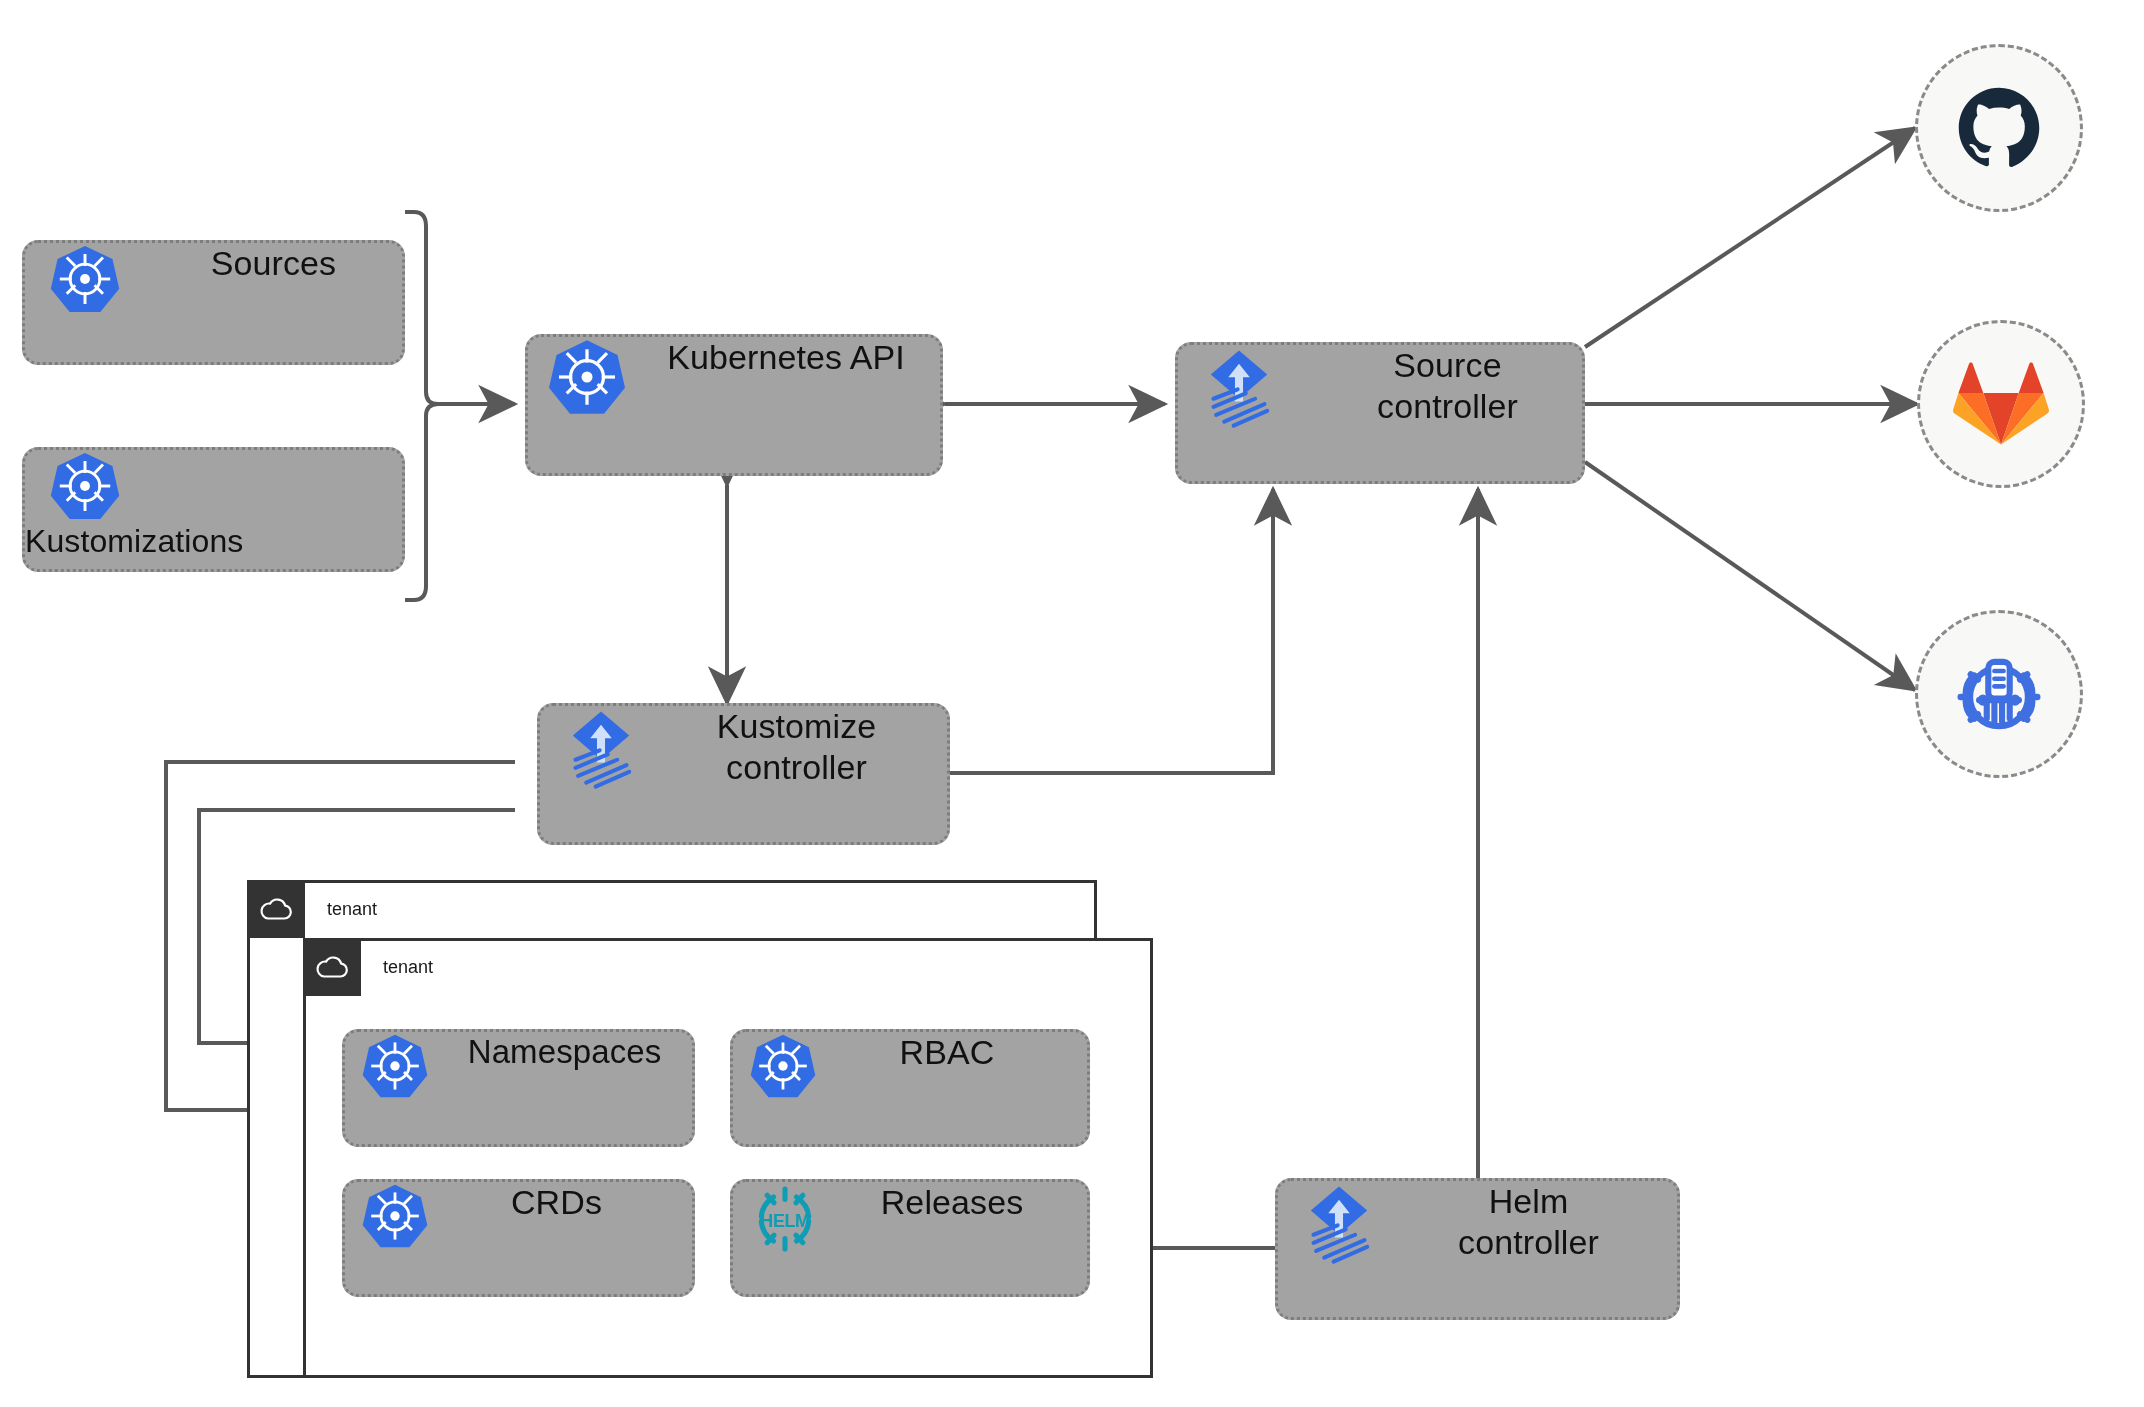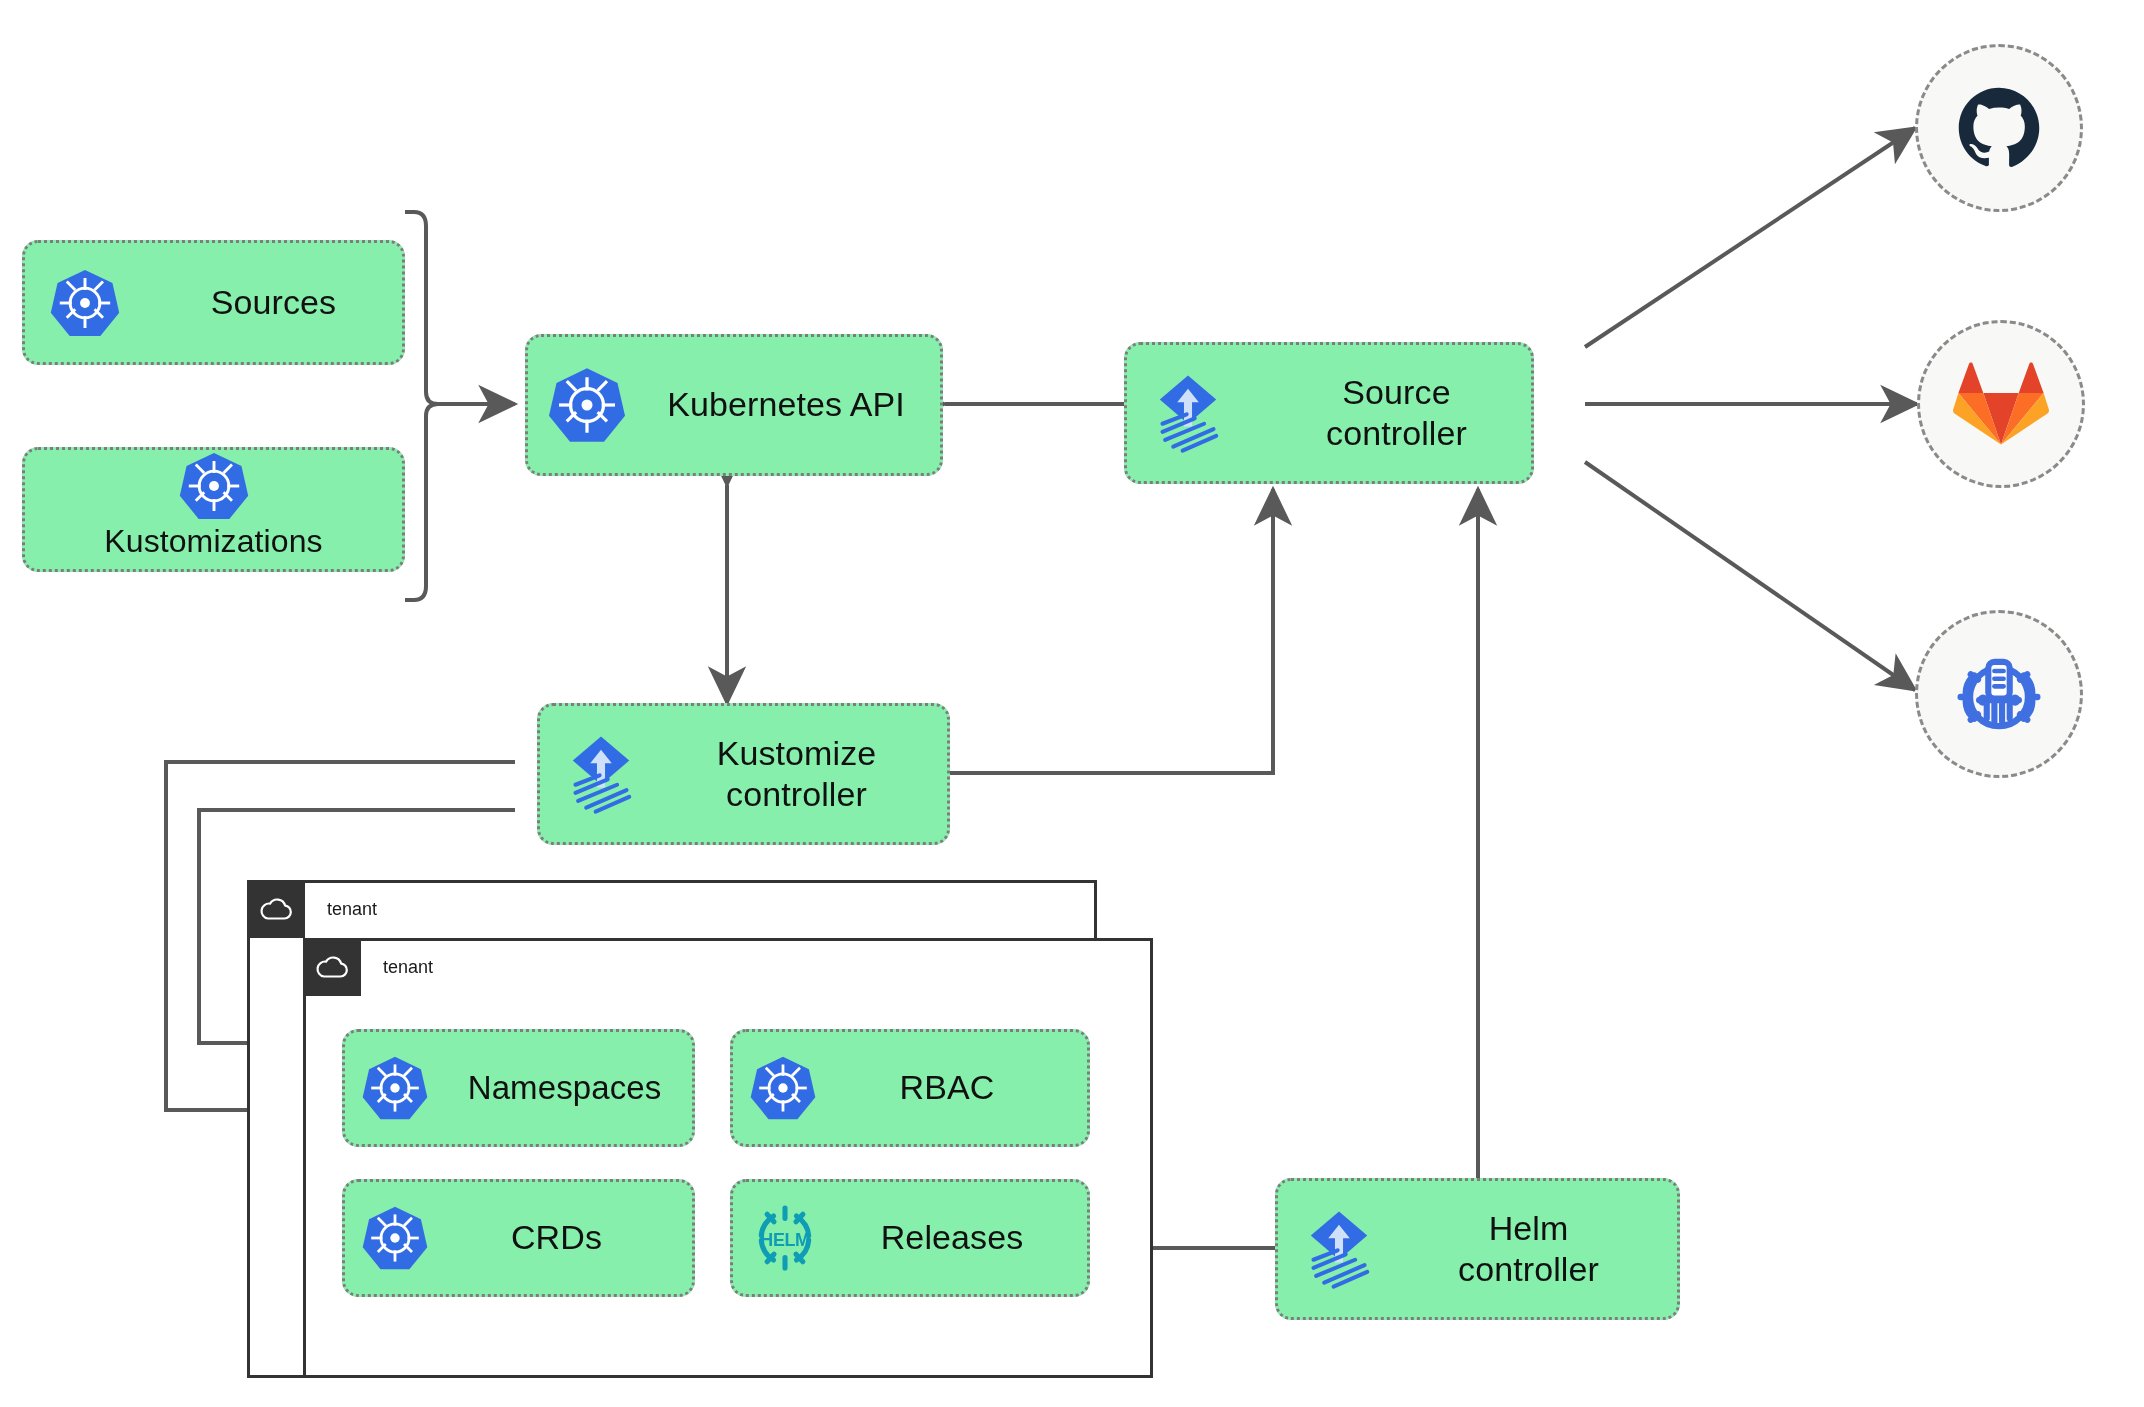--- a/index.html
+++ b/index.html
@@ -4,22 +4,22 @@
 <style>
   html,body{margin:0;padding:0;background:#ffffff;}
   body{width:2144px;height:1407px;position:relative;overflow:hidden;
        font-family:"Liberation Sans","DejaVu Sans",sans-serif;}
   #stage{position:absolute;left:0;top:0;width:2144px;height:1407px;}
   #wires{position:absolute;left:0;top:0;width:2144px;height:1407px;pointer-events:none;}
 
   
   .node{
     position:absolute;box-sizing:border-box;
-    background:#86efac;border:3px dotted #7d7d7d;border-radius:16px;
-    display:flex;align-items:center;
+    background:#a3a3a3;border:3px dotted #7d7d7d;border-radius:16px;
+    display:flex;align-items:flex-start;
   }
   .node .ico{flex:0 0 auto;display:flex;align-items:center;justify-content:center;}
   .node .lbl{
     flex:1 1 auto;text-align:center;color:#111;
     font-size:34px;line-height:1.22;white-space:pre-line;letter-spacing:.1px;
   }
 
   
   .circ{
     position:absolute;box-sizing:border-box;width:168px;height:168px;border-radius:50%;
@@ -142,21 +142,21 @@
             <path d="M39.6 38.5l1.8-1.8 7.5 7.5-1.8 1.8z"></path>
           <path d="M47.1 12l1.8 1.8-7.5 7.5-1.8-1.8z"></path>
             <path d="M22.4 36.7l1.8 1.8-7.5 7.5-1.8-1.8z"></path>
         </g>
         <circle cx="32" cy="32" r="13.2" fill="none" stroke="#fff" stroke-width="2.6"></circle>
       </svg>
     </span>
     <span class="lbl" style="padding-right:14px;">Kubernetes API</span>
   </div>
 
-  <div class="node" style="left:1124px;top:342px;width:410px;height:142px;gap:31px;">
+  <div class="node" style="left:1175px;top:342px;width:410px;height:142px;gap:31px;">
     <span class="ico" style="width:122px;">
       <svg width="86" height="86" viewBox="0 0 64 64">
         <path d="M32 4 53 22 32 40 11 22z" fill="#326ce5"></path>
         <path d="M32 14 40 24 35 24 35 42 29 42 29 24 24 24z" fill="#cfe0fb"></path>
         <g stroke="#326ce5" stroke-width="3" fill="none" stroke-linecap="round">
           <path d="M13 40 L31 33"></path>
           <path d="M13 46 L37 36"></path>
           <path d="M15 52 L44 40"></path>
           <path d="M21 57 L51 44"></path>
           <path d="M28 60 L53 49"></path>

